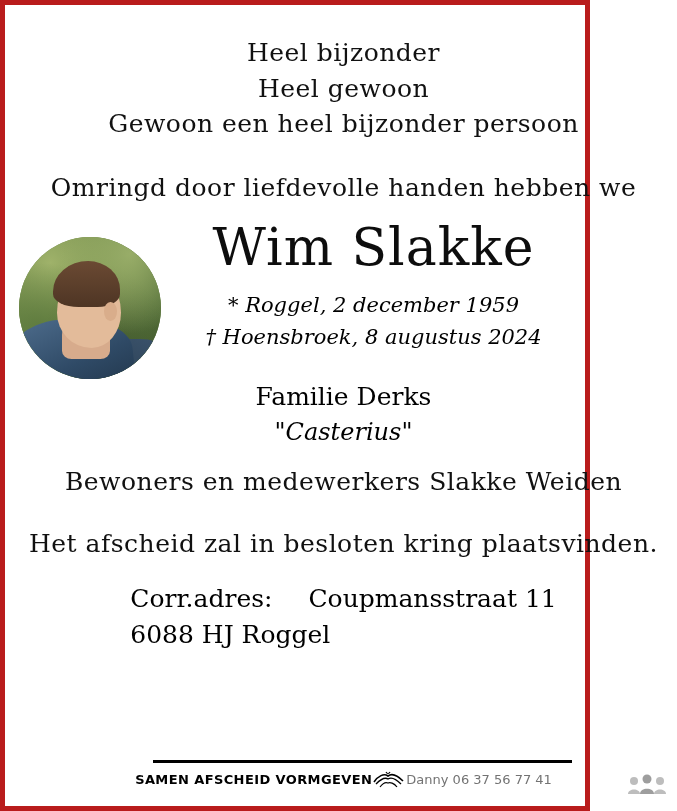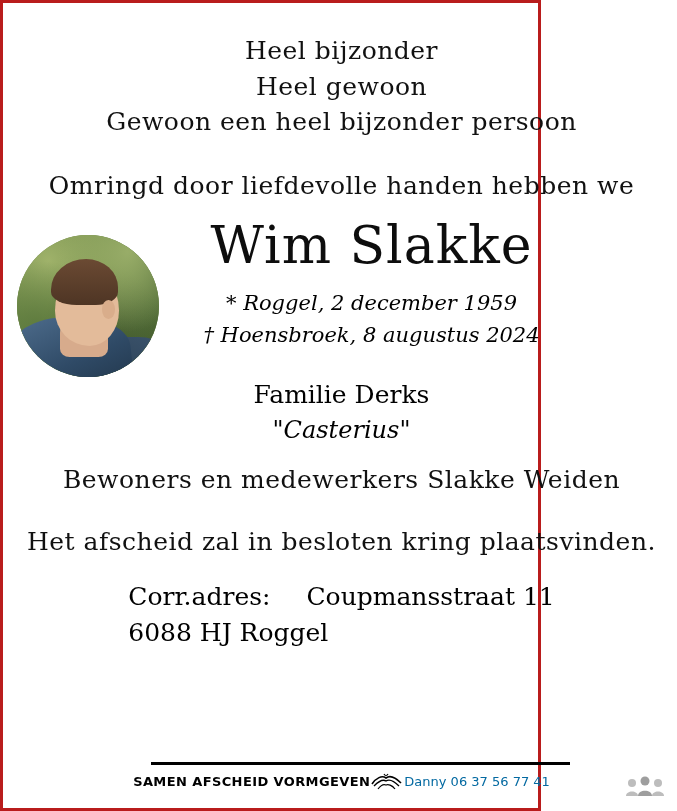--- a/index.html
+++ b/index.html
@@ -12,24 +12,24 @@
     height: 811px;
     font-family: "DejaVu Serif", serif;
     color: #000000;
     position: relative;
     overflow: hidden;
   }
   .card {
     position: absolute;
     left: 0;
     top: 0;
-    width: 541px;
+    width: 590px;
     height: 811px;
     background: #ffffff;
-    border: 3px solid #b91c1c;
+    border: 5px solid #b91c1c;
     box-sizing: border-box;
   }
   .content {
     position: absolute;
     left: 0;
     top: 0;
     width: 677px;
     padding-top: 30px;
     box-sizing: border-box;
     text-align: center;
@@ -178,21 +178,21 @@
   .footer-slogan {
     font-family: "DejaVu Sans", sans-serif;
     font-weight: bold;
     font-size: 13px;
     letter-spacing: 0.4px;
     color: #000000;
   }
   .footer-contact {
     font-family: "DejaVu Sans", sans-serif;
     font-size: 13px;
-    color: #0369a1;
+    color: #737373;
   }
   .hands-icon svg { display: block; }
   .people-icon {
     position: absolute;
     right: 14px;
     bottom: 6px;
   }
   .people-icon svg { display: block; }
   .corr-block {
     display: inline-block;

